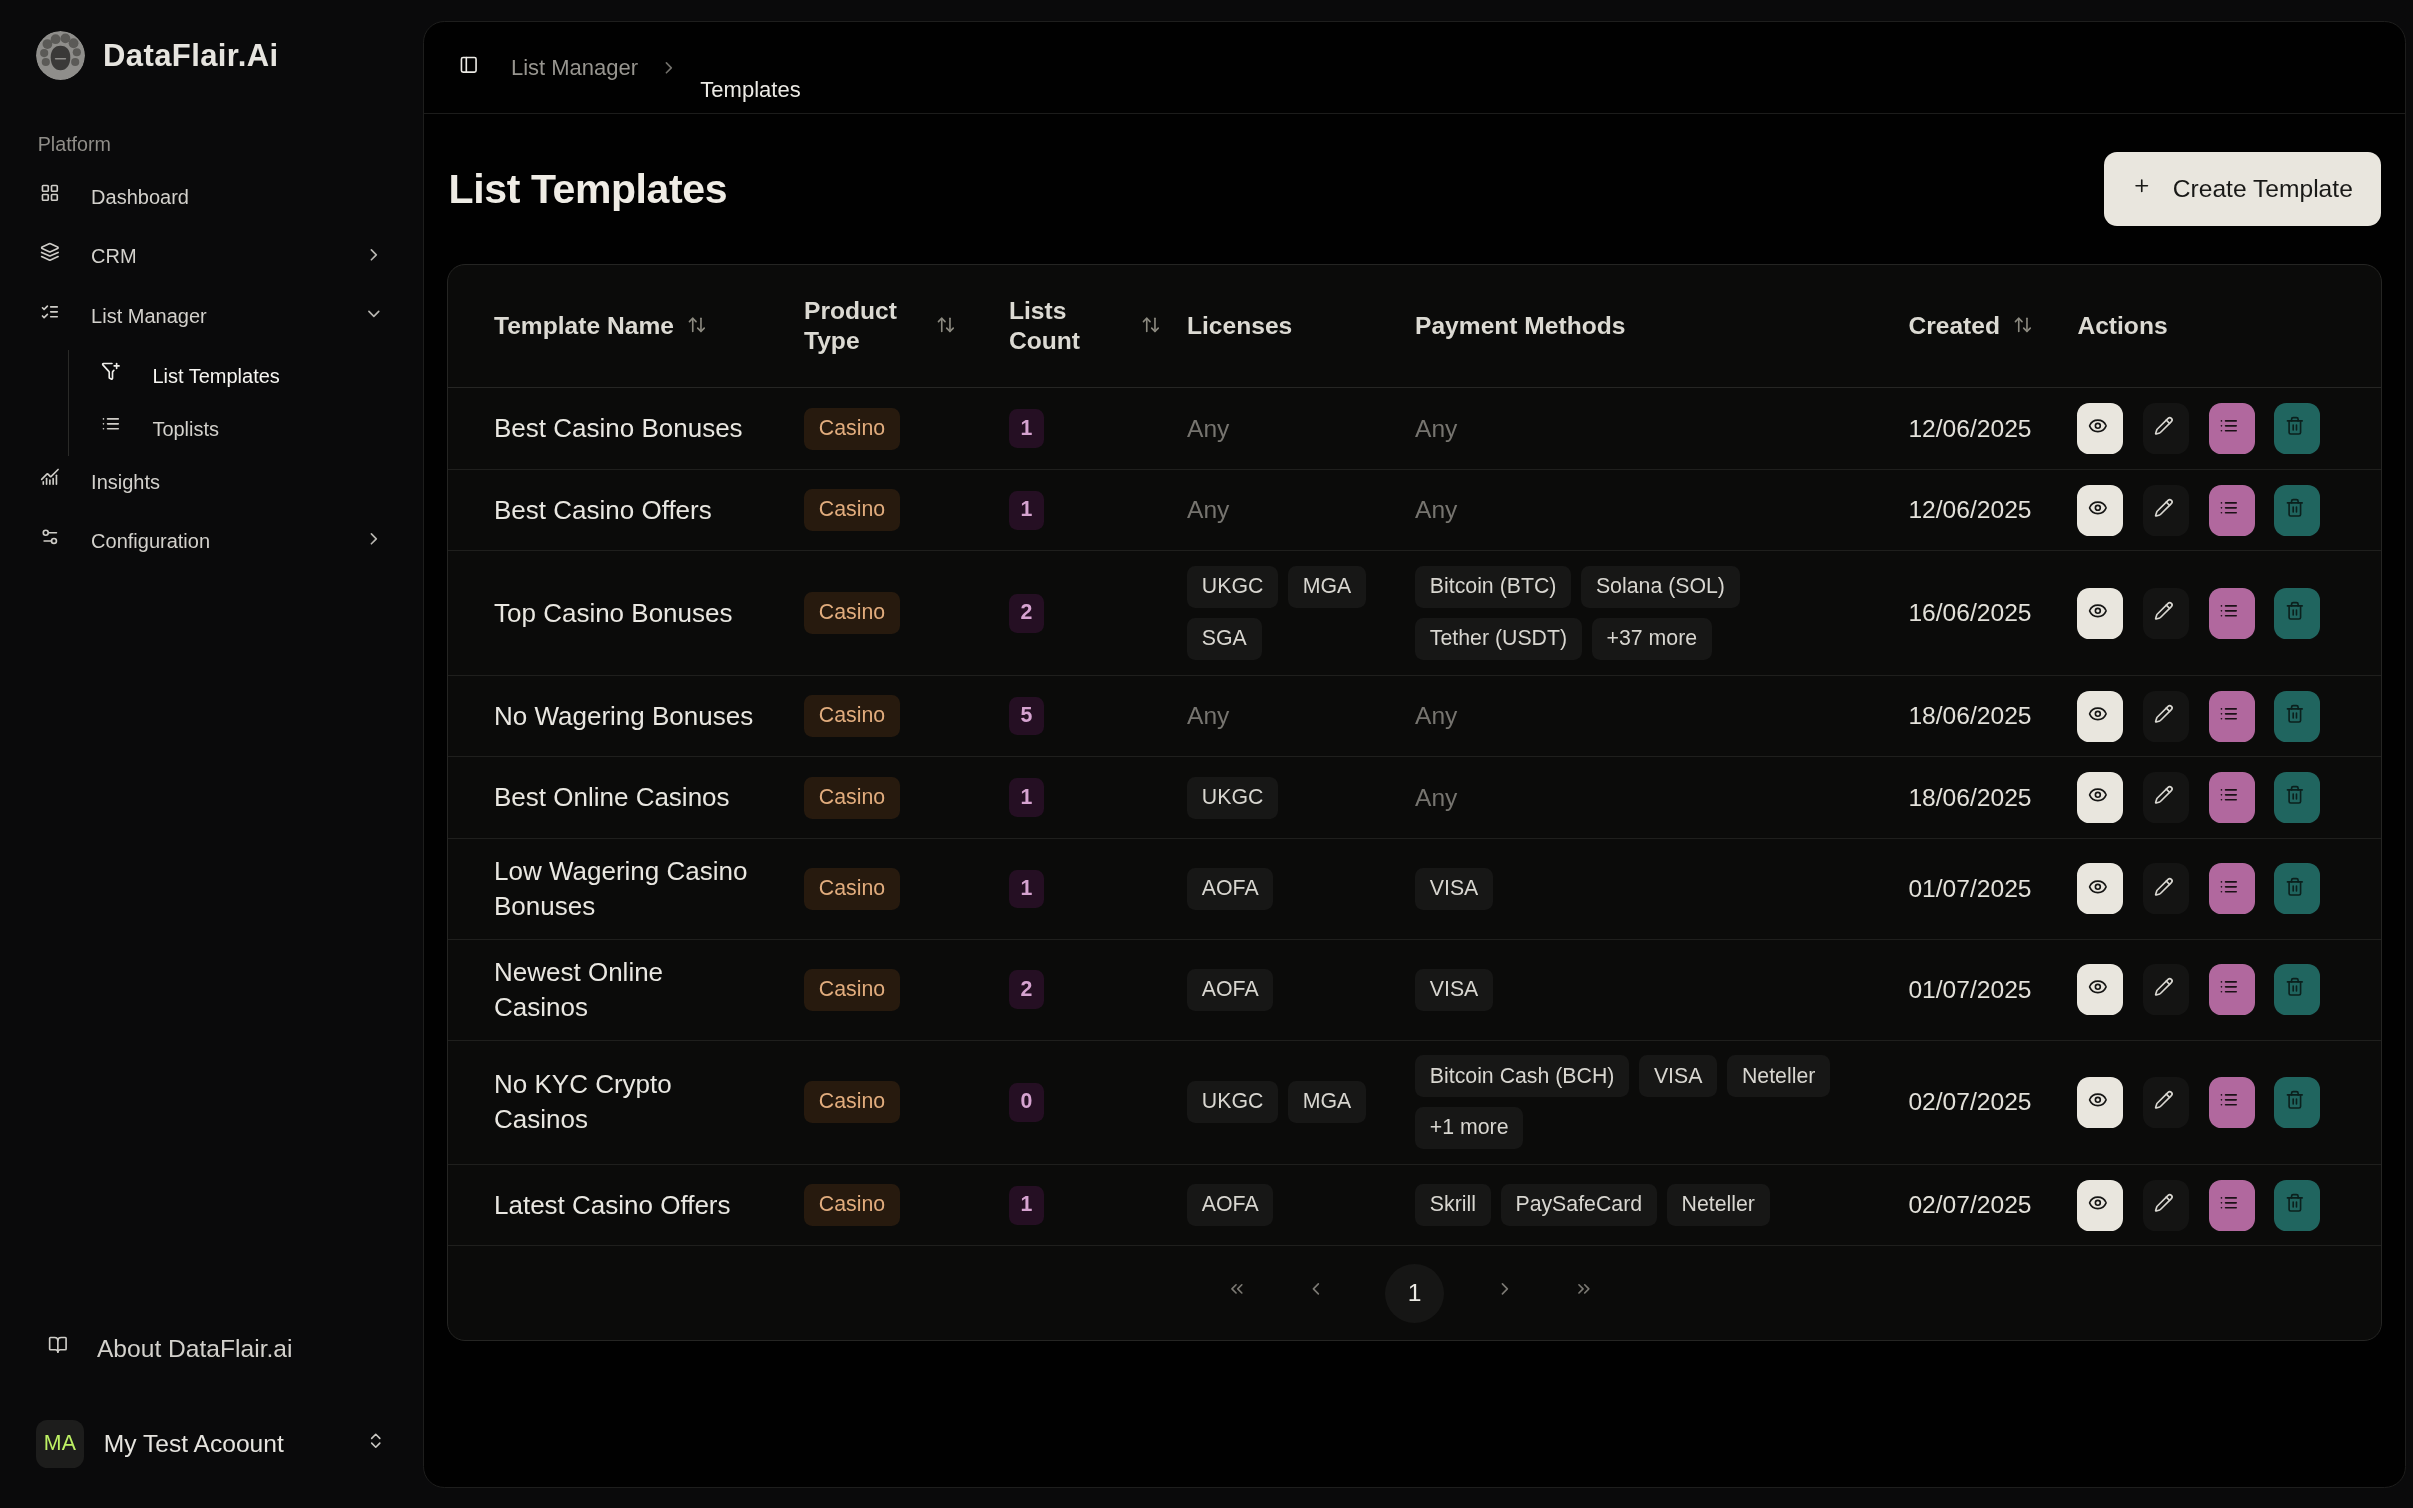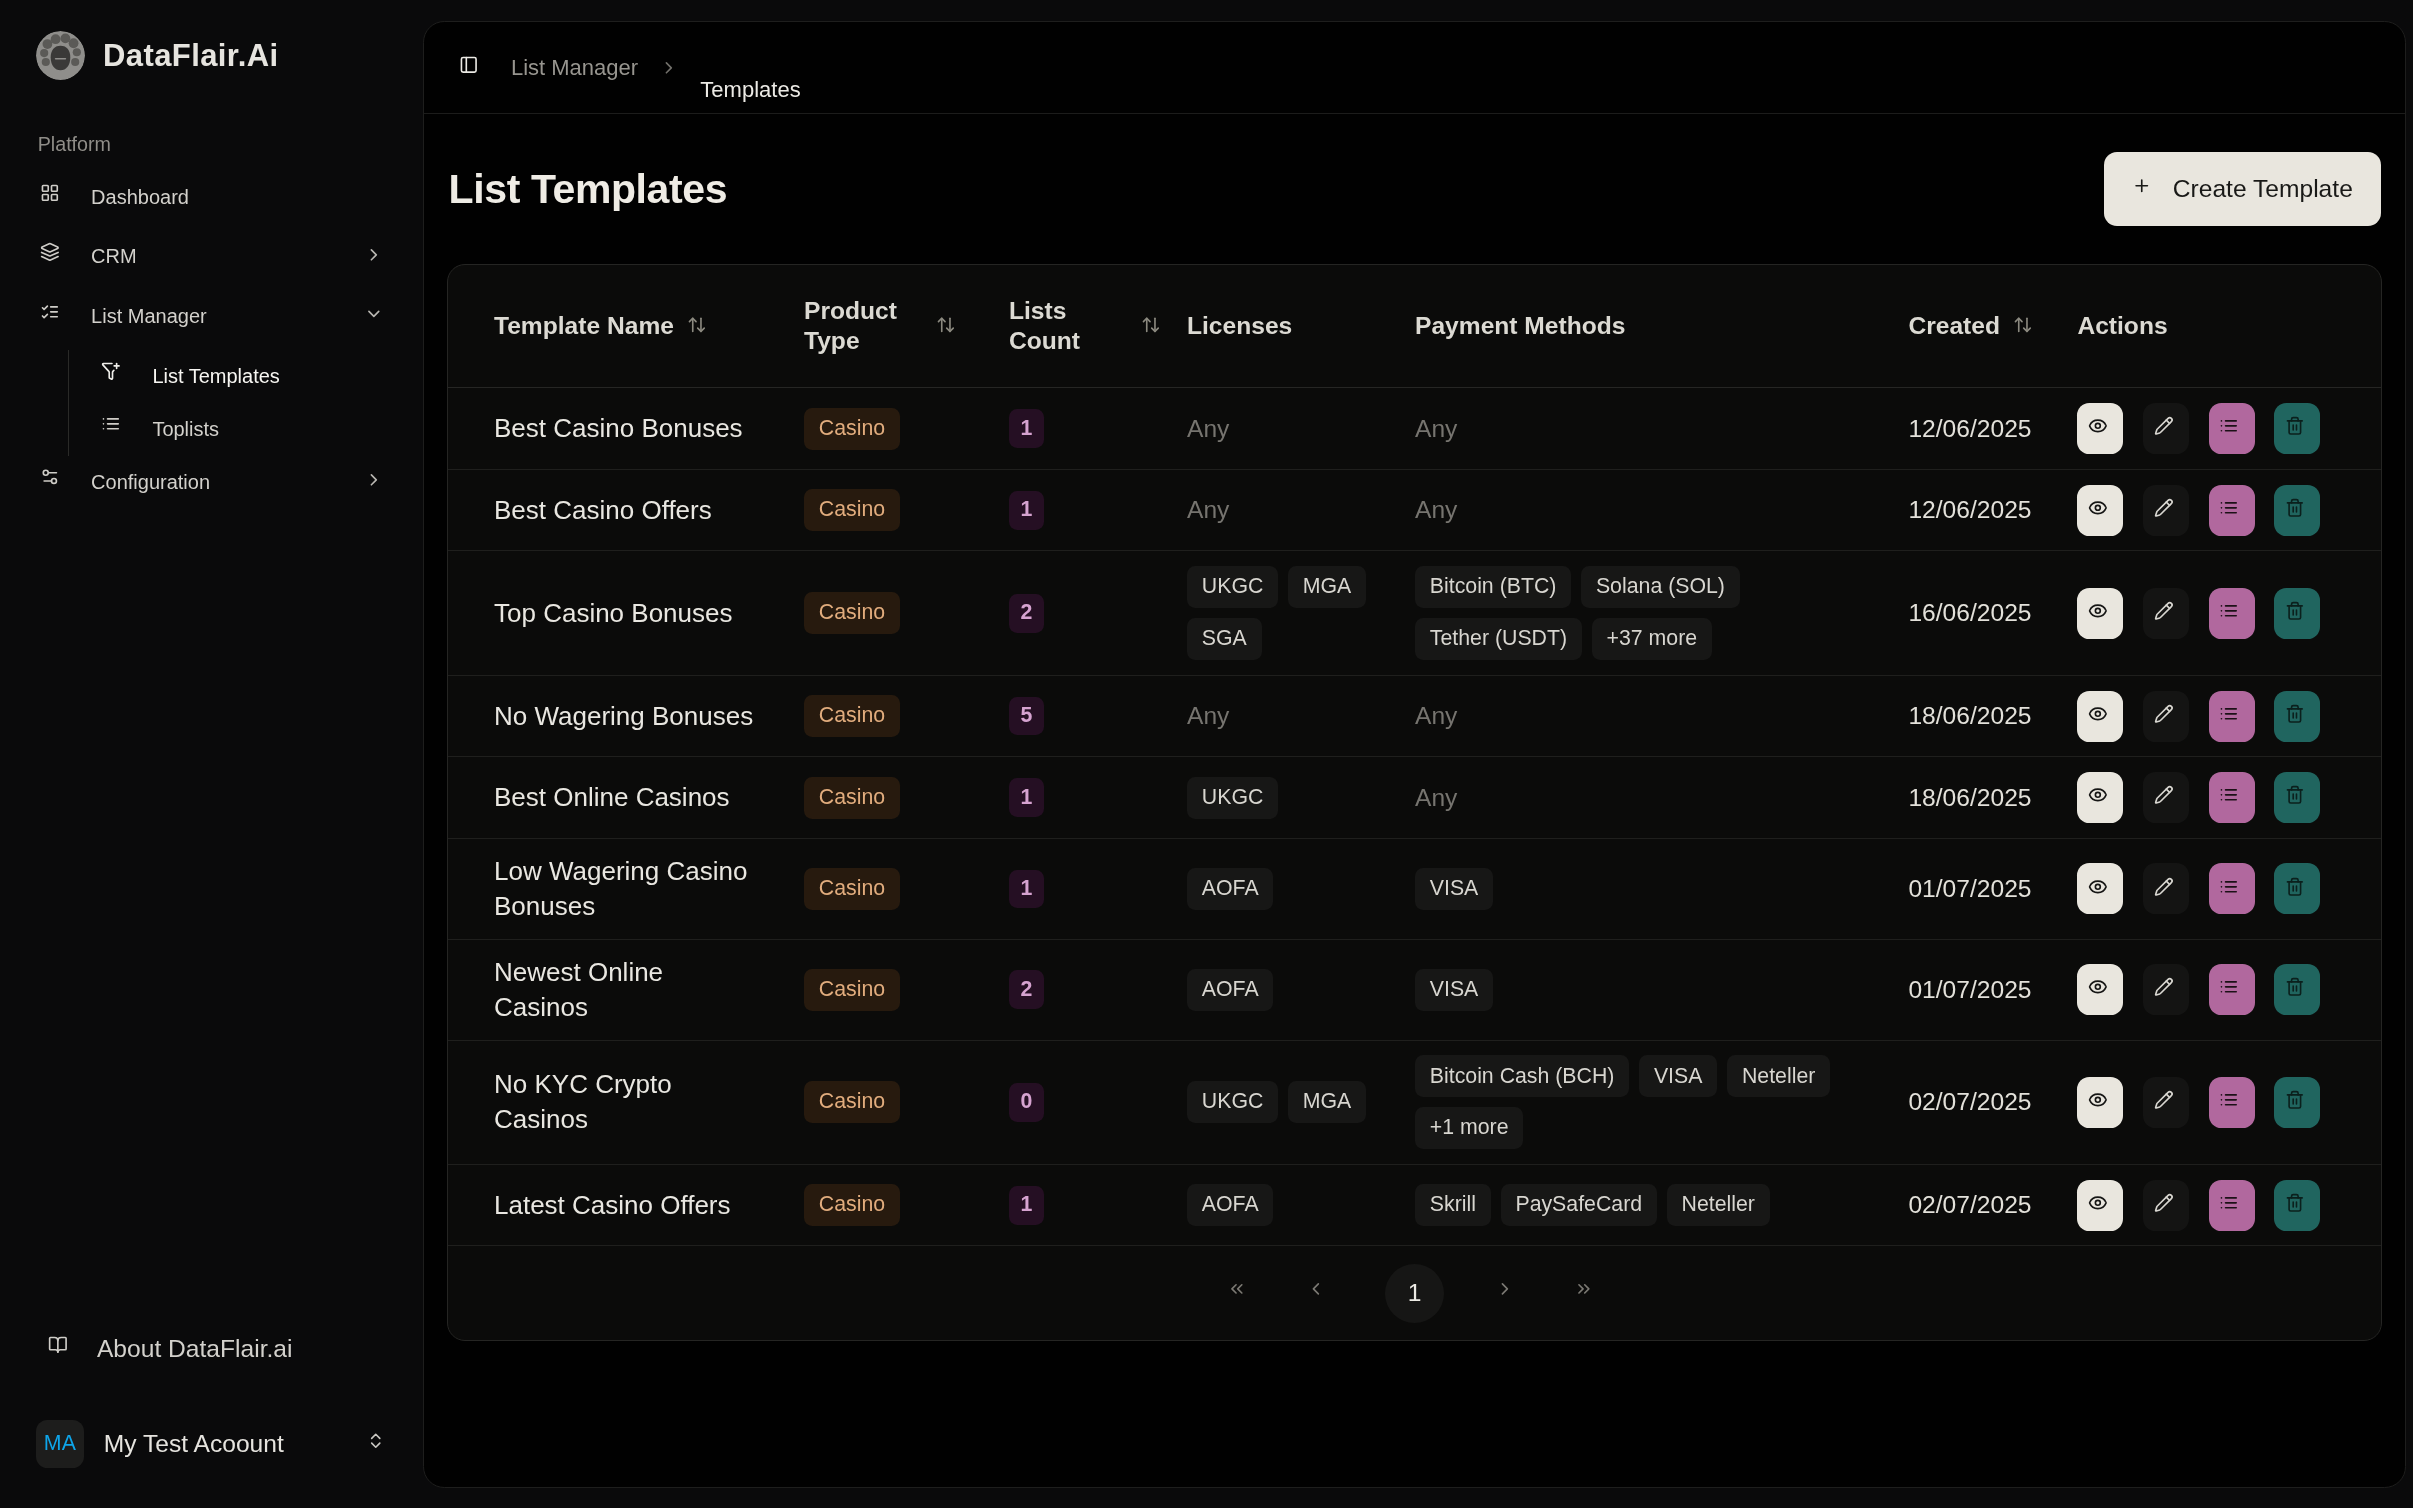--- a/index.html
+++ b/index.html
@@ -25,21 +25,21 @@
   .nav-item .lbl{flex:1;}
   .nav-item .chev{width:24.6px;height:24.6px;color:#b9b7b2;}
   .nav-sub{margin-left:48px;border-left:0.8px solid #2a2a28;padding-left:11.5px;display:flex;flex-direction:column;}
   .nav-sub .nav-item{margin-bottom:0;padding-left:21.3px;}
   .nav-sub .nav-item.active{color:#f7f6f2;font-weight:500;}
   .nav-sub .nav-item.active .ico{color:#f0efeb;}
   .sidebar-spacer{flex:1;}
   .about-row{display:flex;align-items:center;gap:19.7px;padding:11.5px 8.2px 11.5px 28px;color:#d3d1cc;font-size:24.6px;border-radius:11.5px;cursor:pointer;}
   .about-row .ico{width:29.6px;height:29.6px;color:#cfcdc8;}
   .account-row{display:flex;align-items:center;gap:19.7px;margin-top:36px;padding:8.2px 11.5px 8.2px 16.4px;border-radius:13px;cursor:pointer;}
-  .avatar-badge{width:48px;height:48px;border-radius:11.5px;background:#1d1d1c;color:#0ea5e9;
+  .avatar-badge{width:48px;height:48px;border-radius:11.5px;background:#1d1d1c;color:#bef264;
     display:flex;align-items:center;justify-content:center;font-size:21.3px;letter-spacing:0.4px;}
   .account-name{flex:1;font-size:24.6px;color:#e6e4df;}
   .account-row .chev{width:26px;height:26px;color:#c9c7c2;}
   
   .main{flex:1;margin:21.3px 6.6px 21.3px 0;background:var(--panel-bg);
     border:0.8px solid var(--panel-border);border-radius:21.3px;display:flex;flex-direction:column;overflow:hidden;}
   .topbar{height:92px;flex-shrink:0;display:flex;align-items:center;gap:21.3px;padding:0 29.6px;border-bottom:0.8px solid #1c1c1b;}
   .panel-toggle{width:36px;height:36px;display:flex;align-items:center;justify-content:center;color:#eceae5;cursor:pointer;border-radius:8.2px;}
   .panel-toggle svg{width:26px;height:26px;}
   .crumb-section{font-size:22px;color:#97958f;cursor:pointer;}
@@ -252,20 +252,26 @@
         </div>
         <div class="nav-item">
           <svg class="ico" viewBox="0 0 36 36" width="29.6" height="29.6">
               <use href="#i-list"></use>
             </svg>
           <span class="lbl">Toplists</span>
         </div>
       </div>
       <div class="nav-item">
         <svg class="ico" viewBox="0 0 36 36" width="29.6" height="29.6">
+            <use href="#i-chart"></use>
+          </svg>
+        <span class="lbl">Insights</span>
+      </div>
+      <div class="nav-item">
+        <svg class="ico" viewBox="0 0 36 36" width="29.6" height="29.6">
             <use href="#i-sliders"></use>
           </svg>
         <span class="lbl">Configuration</span>
         <svg class="chev" viewBox="0 0 30 30" width="24.6" height="24.6">
             <use href="#i-chevron-right"></use>
           </svg>
       </div>
     </nav>
 
     <div class="sidebar-spacer"></div>

